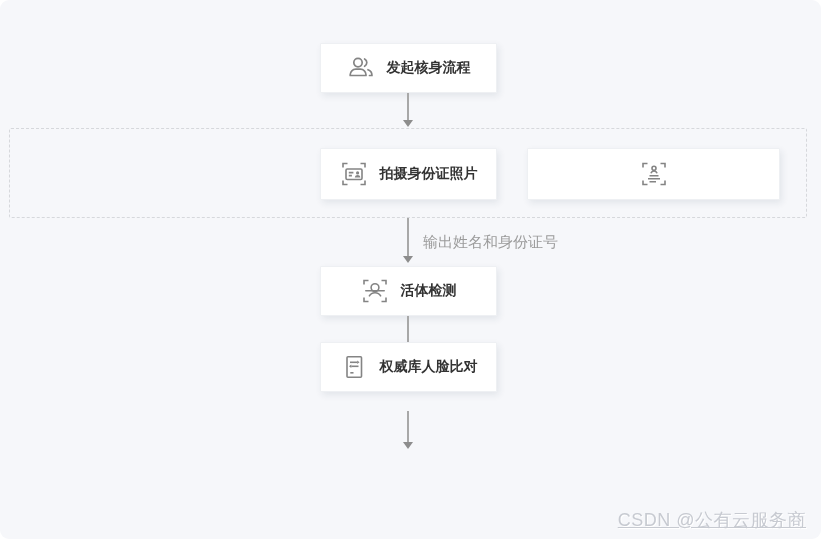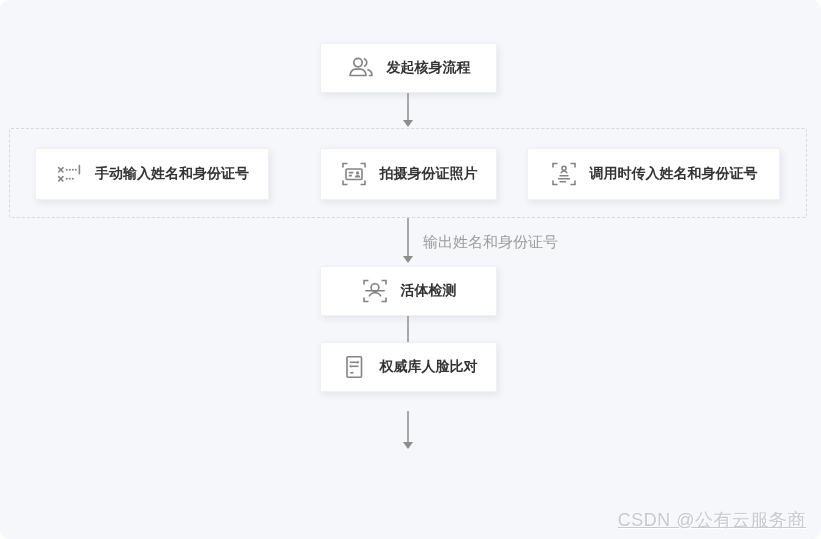--- a/index.html
+++ b/index.html
@@ -88,37 +88,20 @@
     </span>
     <span class="label">发起核身流程</span>
   </div>
 
   <div class="arrow" style="left:407px; top:93px; height:27px;">
     <span class="head"></span>
   </div>
 
   <div class="dashed-group"></div>
 
-  <div class="node" style="left:35px; top:148px; width:234px; height:52px;">
-    <span class="icon">
-      <svg width="28" height="28" viewBox="0 0 28 28" fill="none">
-        <path d="M3.6 7.6 l4.4 4.4 M8 7.6 L3.6 12" stroke="#848484" stroke-width="1.5" stroke-linecap="round"></path>
-        <circle cx="11.8" cy="9.8" r="1" fill="#848484"></circle>
-        <circle cx="14.8" cy="9.8" r="1" fill="#848484"></circle>
-        <circle cx="17.8" cy="9.8" r="1" fill="#848484"></circle>
-        <circle cx="20.8" cy="9.8" r="1" fill="#848484"></circle>
-        <path d="M24.4 5.6 v8.2" stroke="#848484" stroke-width="1.6" stroke-linecap="round"></path>
-        <path d="M3.6 16.6 l4.4 4.4 M8 16.6 L3.6 21" stroke="#848484" stroke-width="1.5" stroke-linecap="round"></path>
-        <circle cx="11.8" cy="18.8" r="1" fill="#848484"></circle>
-        <circle cx="14.8" cy="18.8" r="1" fill="#848484"></circle>
-        <circle cx="17.8" cy="18.8" r="1" fill="#848484"></circle>
-      </svg>
-    </span>
-    <span class="label">手动输入姓名和身份证号</span>
-  </div>
 
   <div class="node" style="left:320px; top:148px; width:177px; height:52px;text-align:right;">
     <span class="icon">
       <svg width="28" height="28" viewBox="0 0 28 28" fill="none" stroke="#848484" stroke-width="1.6">
         <path d="M3 7.5 V3.5 h4.5"></path>
         <path d="M20.5 3.5 H25 v4"></path>
         <path d="M25 20.5 v4 h-4.5"></path>
         <path d="M7.5 24.5 H3 v-4"></path>
         <rect x="6" y="9" width="16" height="10.5" rx="1.2"></rect>
         <path d="M8.8 12.6 h4.6 M8.8 15.6 h3.1"></path>
@@ -134,21 +117,20 @@
       <svg width="28" height="28" viewBox="0 0 28 28" fill="none" stroke="#848484" stroke-width="1.6">
         <path d="M3 7.5 V3.5 h4.5"></path>
         <path d="M20.5 3.5 H25 v4"></path>
         <path d="M25 20.5 v4 h-4.5"></path>
         <path d="M7.5 24.5 H3 v-4"></path>
         <circle cx="14" cy="8.3" r="2"></circle>
         <path d="M10.9 13.2 a3.3 3.3 0 0 1 6.2 0"></path>
         <path d="M9.5 15.8 h9 M8 18.8 h12 M9.5 21.8 h6.5"></path>
       </svg>
     </span>
-    <span class="label">调用时传入姓名和身份证号</span>
   </div>
 
   <div class="arrow" style="left:407px; top:218px; height:38px;">
     <span class="head"></span>
   </div>
   <div class="edge-label" style="left:423px; top:233px;">输出姓名和身份证号</div>
 
   <div class="node" style="left:320px; top:266px; width:177px; height:50px;">
     <span class="icon">
       <svg width="28" height="28" viewBox="0 0 28 28" fill="none" stroke="#848484" stroke-width="1.6">

